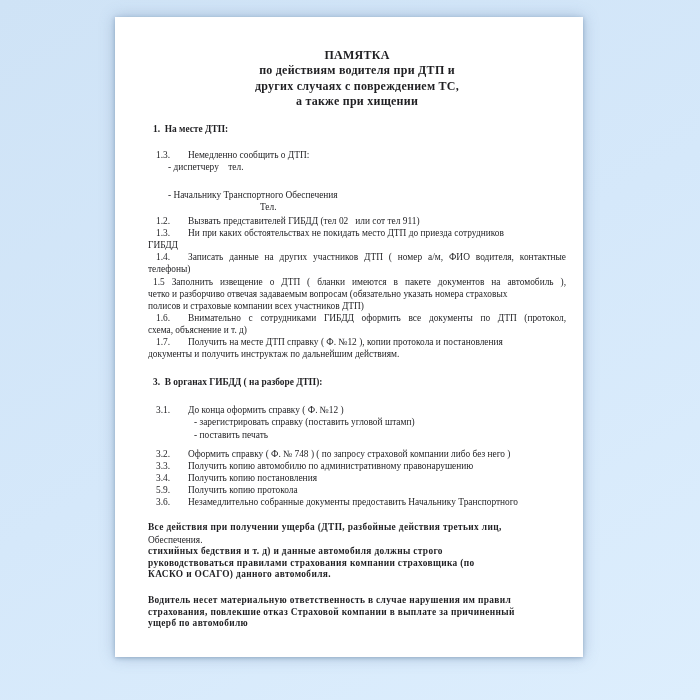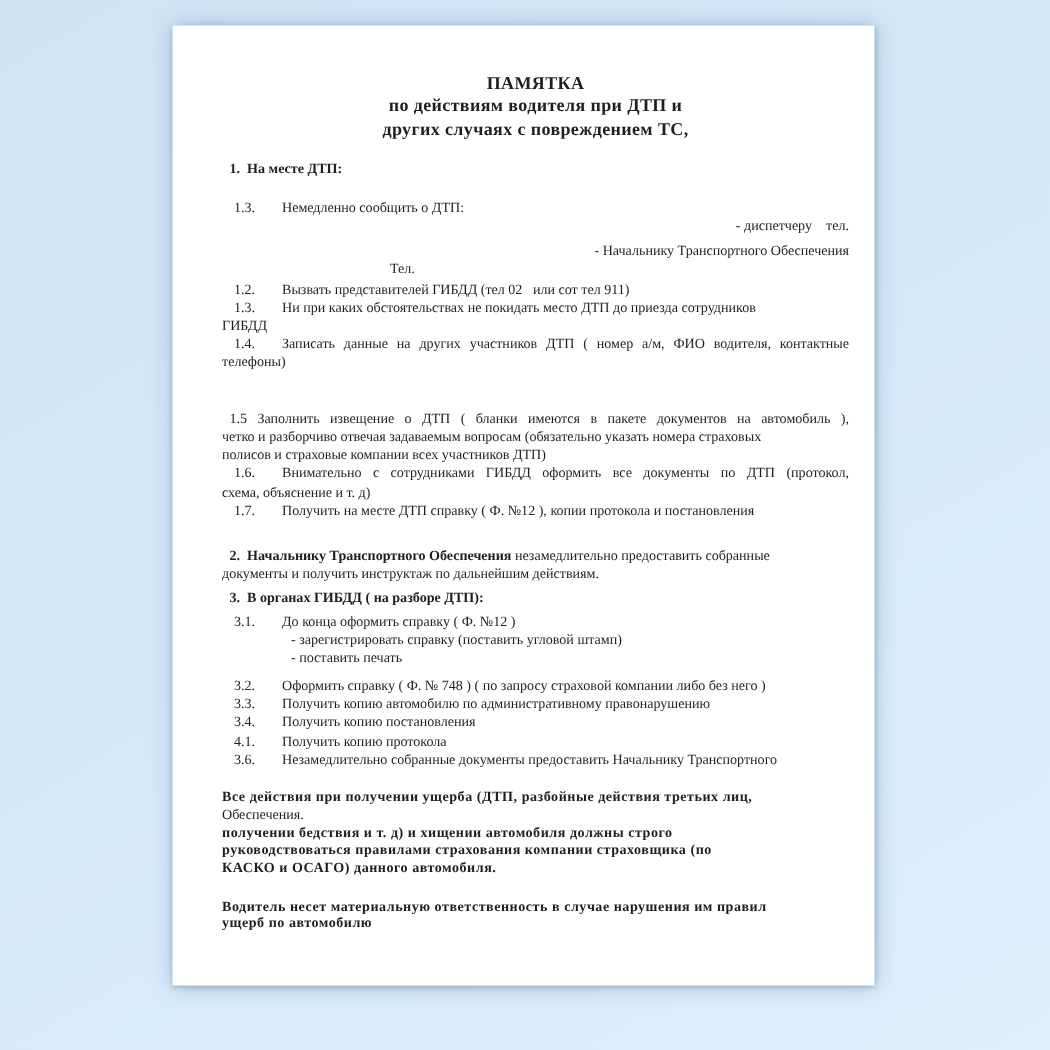--- a/index.html
+++ b/index.html
@@ -20,66 +20,67 @@
   }
   .content{
     position:absolute;left:33px;top:31px;width:418px;
     font-size:9.4px;color:var(--ink);
   }
   .line{position:relative;white-space:pre;line-height:12.1px;}
   .b-title{text-align:center;font-weight:bold;font-size:12px;line-height:15.4px;letter-spacing:0.25px;}
   .b-heading{font-weight:bold;padding-left:5px;}
   .b-item .num{position:absolute;left:8px;top:0;}
   .b-item .txt{display:inline-block;margin-left:40px;text-align:center;}
-  .b-dash{padding-left:20px;text-align:right;}
+  .b-dash{padding-left:20px;}
   .b-tel{padding-left:112px;}
   .b-sub{padding-left:46px;}
   .b-bold-line{font-weight:bold;letter-spacing:0.35px;line-height:11.7px;}
   .ind{padding-left:5px;}
   .bold{font-weight:bold;}
   .txt{display:inline-block;}
-  .g-xs{margin-top:2px}.g-sm{margin-top:7px}.g-md{margin-top:4px}
+  .g-xs{margin-top:2px}.g-sm{margin-top:7px}.g-md{margin-top:16px}
   .g-lg{margin-top:13px}.g-xl{margin-top:14px}.g-xxl{margin-top:18px}
 </style>
 </head>
 <body>
 
 <div class="sheet">
   <div class="content" id="doc">
       <div class="line b-title"><span class="txt">ПАМЯТКА</span></div>
       <div class="line b-title"><span class="txt">по действиям водителя при ДТП и</span></div>
       <div class="line b-title"><span class="txt">других случаях с повреждением ТС,</span></div>
+      <div class="line b-title"><span class="txt">а также при хищении</span></div>
       <div class="line b-heading g-lg"><span class="txt">1.  На месте ДТП:</span></div>
       <div class="line b-item g-xl"><span class="num">1.3.</span><span class="txt">Немедленно сообщить о ДТП:</span></div>
       <div class="line b-dash"><span class="txt">- диспетчеру    тел.</span></div>
       <div class="line b-dash g-md"><span class="txt">- Начальнику Транспортного Обеспечения</span></div>
       <div class="line b-tel"><span class="txt">Тел.</span></div>
       <div class="line b-item g-xs"><span class="num">1.2.</span><span class="txt">Вызвать представителей ГИБДД (тел 02   или сот тел 911)</span></div>
       <div class="line b-item j"><span class="num">1.3.</span><span class="txt">Ни при каких обстоятельствах не покидать место ДТП до приезда сотрудников</span></div>
       <div class="line b-cont"><span class="txt">ГИБДД</span></div>
       <div class="line b-item j"><span class="num">1.4.</span><span class="txt" style="word-spacing: 3.55px;">Записать данные на других участников ДТП ( номер а/м, ФИО водителя, контактные</span></div>
       <div class="line b-cont"><span class="txt">телефоны)</span></div>
-      <div class="line b-flow ind j"><span class="txt" style="word-spacing: 4.57px; margin-top: 26px;">1.5 Заполнить извещение о ДТП ( бланки имеются в пакете документов на автомобиль ),</span></div>
+      <div class="line b-flow ind j"><span class="txt" style="word-spacing: 4.57px;">1.5 Заполнить извещение о ДТП ( бланки имеются в пакете документов на автомобиль ),</span></div>
       <div class="line b-flow j"><span class="txt">четко и разборчиво отвечая задаваемым вопросам (обязательно указать номера страховых</span></div>
       <div class="line b-flow"><span class="txt">полисов и страховые компании всех участников ДТП)</span></div>
       <div class="line b-item j"><span class="num">1.6.</span><span class="txt" style="word-spacing: 5.27px;">Внимательно с сотрудниками ГИБДД оформить все документы по ДТП (протокол,</span></div>
       <div class="line b-cont"><span class="txt">схема, объяснение и т. д)</span></div>
       <div class="line b-item"><span class="num">1.7.</span><span class="txt">Получить на месте ДТП справку ( Ф. №12 ), копии протокола и постановления</span></div>
-      <div class="line b-mixed g-xxl ind j"><span class="txt"><span class="bold">2.  Начальнику Транспортного Обеспечения </span><span>незамедлительно предоставить собранные</span></span></div>
       <div class="line b-flow"><span class="txt">документы и получить инструктаж по дальнейшим действиям.</span></div>
       <div class="line b-heading g-md"><span class="txt">3.  В органах ГИБДД ( на разборе ДТП):</span></div>
       <div class="line b-item g-md"><span class="num">3.1.</span><span class="txt">До конца оформить справку ( Ф. №12 )</span></div>
       <div class="line b-sub"><span class="txt">- зарегистрировать справку (поставить угловой штамп)</span></div>
       <div class="line b-sub"><span class="txt">- поставить печать</span></div>
       <div class="line b-item g-sm"><span class="num">3.2.</span><span class="txt">Оформить справку ( Ф. № 748 ) ( по запросу страховой компании либо без него )</span></div>
       <div class="line b-item"><span class="num">3.3.</span><span class="txt">Получить копию автомобилю по административному правонарушению</span></div>
       <div class="line b-item"><span class="num">3.4.</span><span class="txt">Получить копию постановления</span></div>
-      <div class="line b-item"><span class="num">4.1.</span><span class="txt">Получить копию протокола</span></div>
+      <div class="line b-item"><span class="num">5.9.</span><span class="txt">Получить копию протокола</span></div>
       <div class="line b-item j"><span class="num">3.6.</span><span class="txt">Незамедлительно собранные документы предоставить Начальнику Транспортного</span></div>
       <div class="line b-bold-line g-xl"><span class="txt">Все действия при получении ущерба (ДТП, разбойные действия третьих лиц,</span></div>
       <div class="line b-cont"><span class="txt">Обеспечения.</span></div>
-      <div class="line b-bold-line"><span class="txt">получении бедствия и т. д) и хищении автомобиля должны строго</span></div>
+      <div class="line b-bold-line"><span class="txt">стихийных бедствия и т. д) и данные автомобиля должны строго</span></div>
       <div class="line b-bold-line"><span class="txt">руководствоваться правилами страхования компании страховщика (по</span></div>
       <div class="line b-bold-line"><span class="txt">КАСКО и ОСАГО) данного автомобиля.</span></div>
       <div class="line b-bold-line g-xl"><span class="txt">Водитель несет материальную ответственность в случае нарушения им правил</span></div>
+      <div class="line b-bold-line"><span class="txt">страхования, повлекшие отказ Страховой компании в выплате за причиненный</span></div>
       <div class="line b-bold-line"><span class="txt">ущерб по автомобилю</span></div>
     </div>
 </div>
 
 </body></html>

